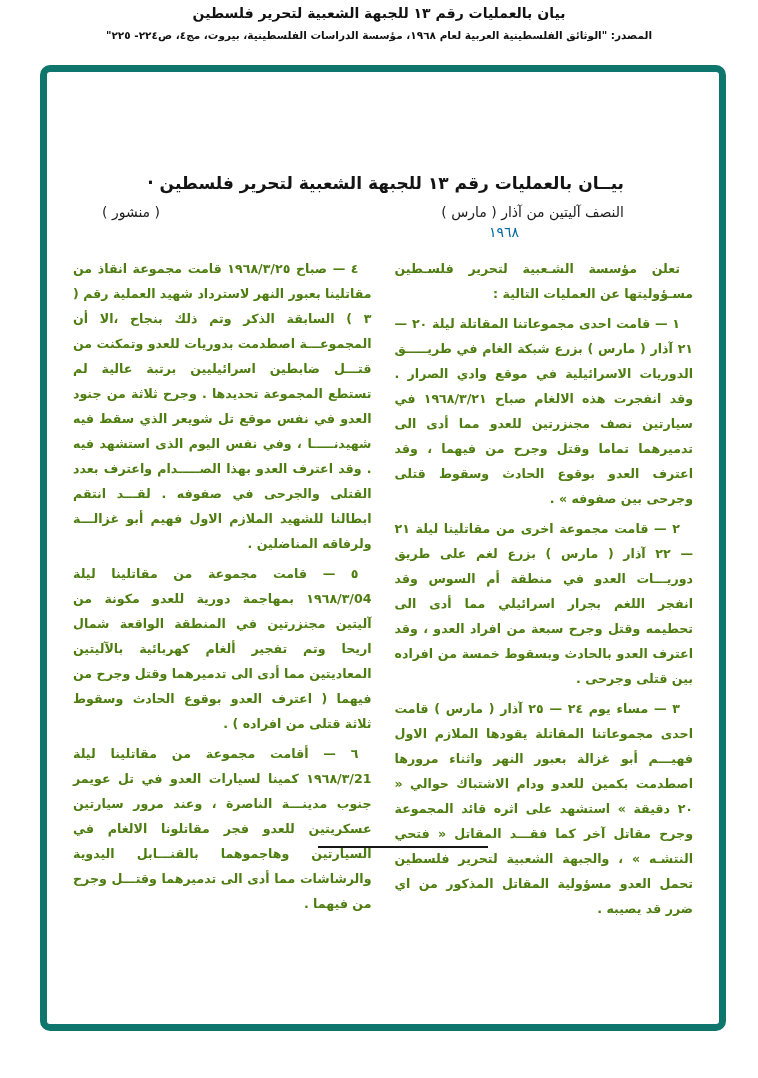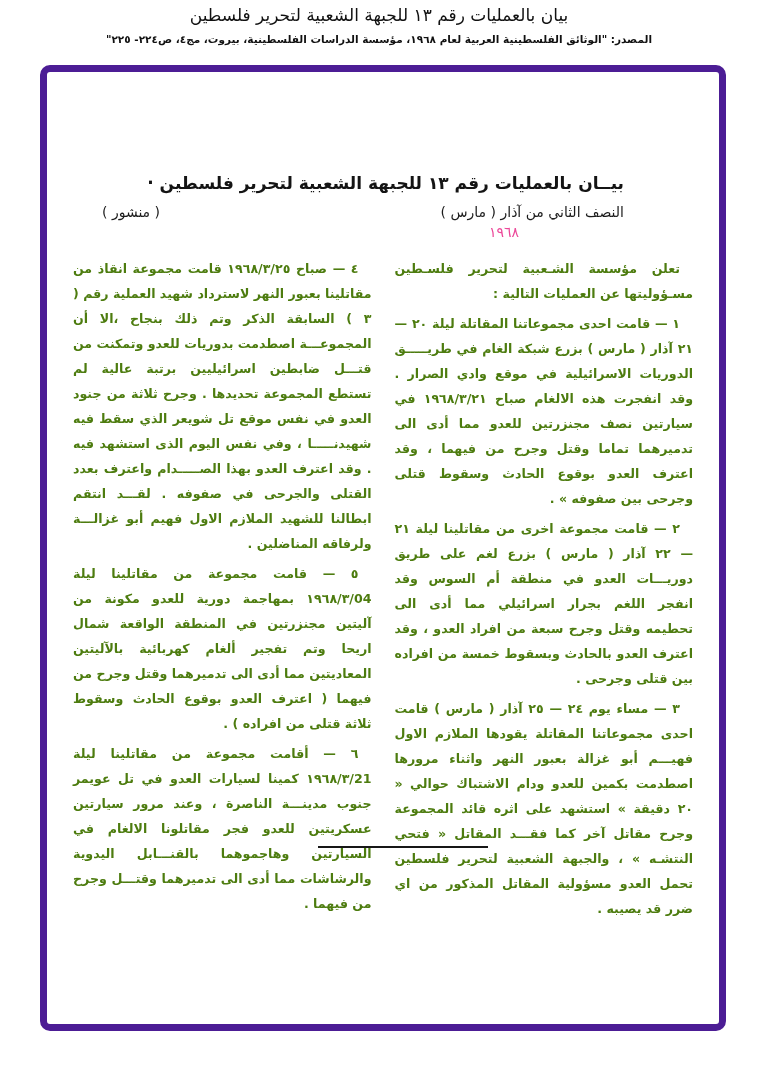--- a/index.html
+++ b/index.html
@@ -17,37 +17,37 @@
   }
   .top-header {
     position: absolute;
     top: 5px;
     left: 0;
     width: 100%;
     text-align: center;
     direction: rtl;
   }
   .top-title {
-    font-size: 17px;
-    font-weight: normal;
+    font-size: 14px;
+    font-weight: bold;
     color: #111;
   }
   .top-source {
     font-size: 10.5px;
     font-weight: bold;
     margin-top: 8px;
     color: #111;
   }
   .frame {
     position: absolute;
     left: 40px;
     top: 65px;
     width: 672px;
     height: 952px;
-    border: 7px solid #4c1d95;
+    border: 7px solid #0f766e;
     border-radius: 10px;
     background: #ffffff;
     box-sizing: content-box;
   }
   .doc-title {
     margin: 101px 95px 0 40px;
     direction: rtl;
     text-align: right;
     font-weight: bold;
     font-size: 17px;
@@ -60,21 +60,21 @@
     align-items: flex-start;
     margin: 11px 95px 0 55px;
     font-size: 14px;
     color: #1b1b1b;
   }
   .doc-year {
     direction: rtl;
     text-align: right;
     margin: 4px 200px 0 0;
     font-size: 14px;
-    color: #ec4899;
+    color: #0369a1;
   }
   .columns {
     display: flex;
     direction: rtl;
     gap: 23px;
     margin: 16px 26px 0 26px;
   }
   .col {
     width: 50%;
   }
@@ -102,21 +102,21 @@
 
 <div class="top-header">
   <div class="top-title">بيان بالعمليات رقم ١٣ للجبهة الشعبية لتحرير فلسطين</div>
   <div class="top-source">المصدر: "الوثائق الفلسطينية العربية لعام ١٩٦٨، مؤسسة الدراسات الفلسطينية، بيروت، مج٤، ص٢٢٤- ٢٢٥"</div>
 </div>
 
 <div class="frame">
   <div class="doc-title">بيــان بالعمليات رقم ١٣ للجبهة الشعبية لتحرير فلسطين ·</div>
 
   <div class="doc-subrow">
-    <span>النصف الثاني من آذار ( مارس )</span>
+    <span>النصف آليتين من آذار ( مارس )</span>
     <span>( منشور )</span>
   </div>
 
   <div class="doc-year">١٩٦٨</div>
 
   <div class="columns">
     <div class="col">
       <p class="para">تعلن مؤسسة الشـعبية لتحرير فلسـطين مسـؤوليتها عن العمليات التالية :</p>
       <p class="para">١ — قامت احدى مجموعاتنا المقاتلة ليلة ٢٠ — ٢١ آذار ( مارس ) بزرع شبكة الغام في طريـــــق الدوريات الاسرائيلية في موقع وادي الصرار . وقد انفجرت هذه الالغام صباح ١٩٦٨/٣/٢١ في سيارتين نصف مجنزرتين للعدو مما أدى الى تدميرهما تماما وقتل وجرح من فيهما ، وقد اعترف العدو بوقوع الحادث وسقوط قتلى وجرحى بين صفوفه » .</p>
       <p class="para">٢ — قامت مجموعة اخرى من مقاتلينا ليلة ٢١ — ٢٢ آذار ( مارس ) بزرع لغم على طريق دوريـــات العدو في منطقة أم السوس وقد انفجر اللغم بجرار اسرائيلي مما أدى الى تحطيمه وقتل وجرح سبعة من افراد العدو ، وقد اعترف العدو بالحادث وبسقوط خمسة من افراده بين قتلى وجرحى .</p>

